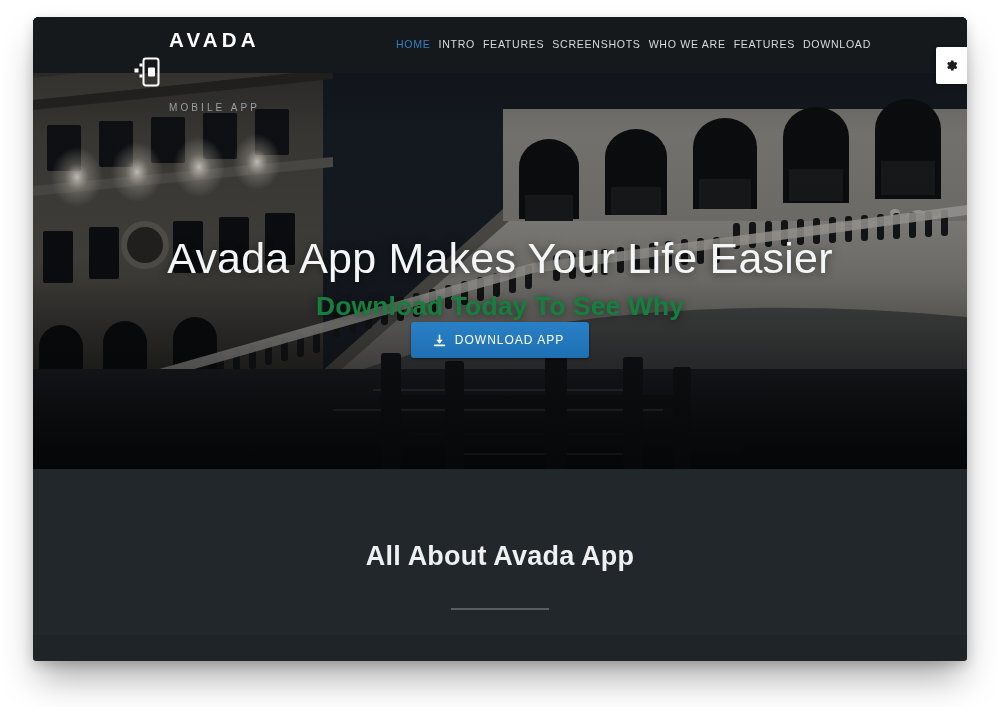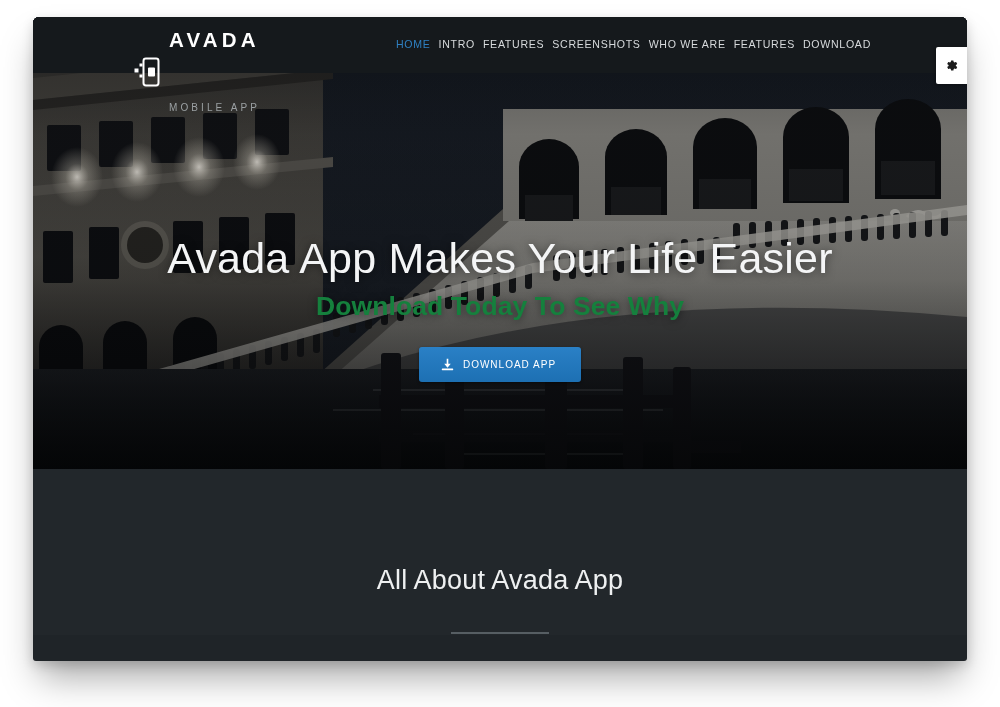--- a/index.html
+++ b/index.html
@@ -149,41 +149,40 @@
     text-shadow: 0 1px 10px rgba(0,0,0,0.55);
     line-height: 1.08;
   }
   .hero-sub {
     margin-top: 10px;
     font-size: 26.5px; font-weight: 700;
     color: #15803d; letter-spacing: 0.1px;
     text-shadow: 0 1px 8px rgba(0,0,0,0.5);
   }
   .btn-download {
-    margin-top: 25px;
     display: inline-flex; align-items: center; gap: 9px;
     padding: 11px 25px 11px 22px;
     background: linear-gradient(to bottom, #2a80c6 0%, #1d70b3 100%);
     border: none; border-radius: 3px;
-    color: #ffffff; font-size: 10px; letter-spacing: 1px;
+    color: #ffffff; font-size: 12px; letter-spacing: 1px;
     font-family: "Liberation Sans", sans-serif;
     box-shadow: 0 1px 3px rgba(0,0,0,0.45);
     cursor: pointer;
   }
   .btn-download svg { width: 13px; height: 13px; fill: #ffffff; }
 
   
   .about-section {
     position: absolute; left: 0; right: 0; top: 452px; bottom: 0;
     background: #22272b;
   }
   .about-title {
     text-align: center;
-    padding-top: 96px;
-    font-size: 27px; font-weight: 400;
+    padding-top: 72px;
+    font-size: 27px; font-weight: 700;
     color: #eef0f1; letter-spacing: 0.2px;
   }
   .about-divider {
     width: 98px; height: 2px;
     background: #565e63;
     margin: 36px auto 0;
   }
 </style>
 </head>
 <body>

